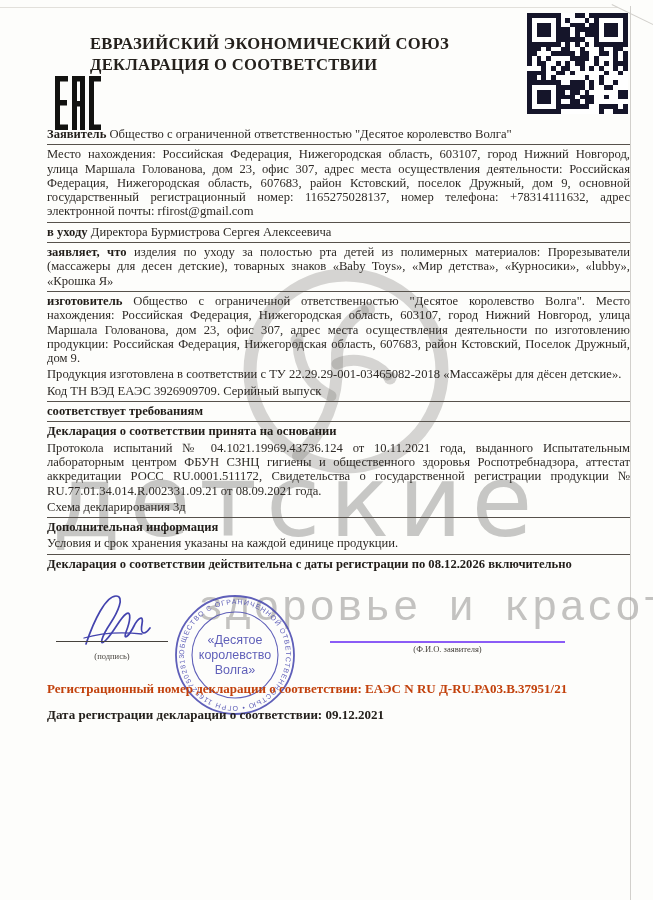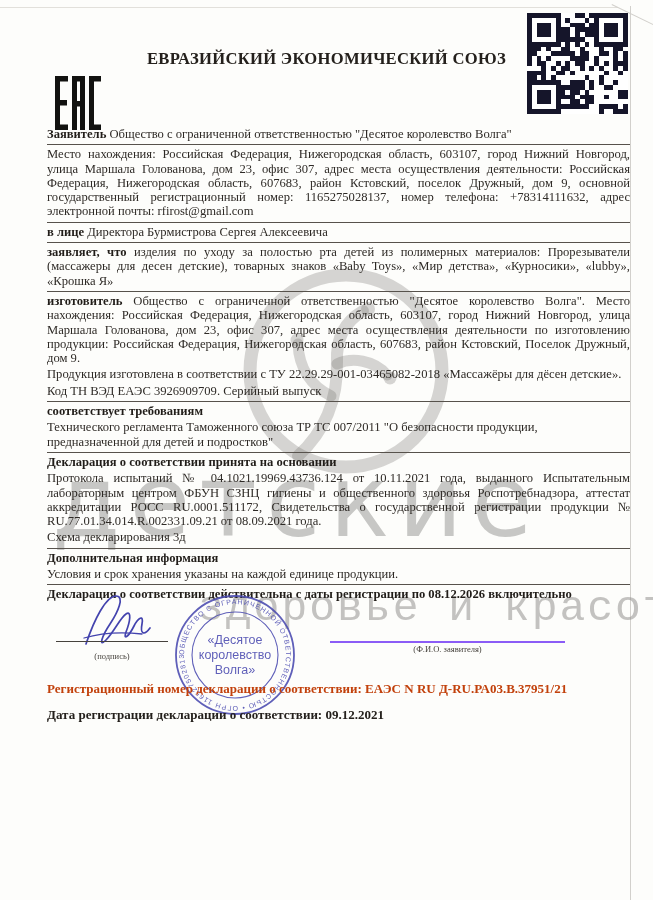--- a/index.html
+++ b/index.html
@@ -7,21 +7,21 @@
     position:relative; width:653px; height:900px; margin:0 auto;
     background:#fdfdfb; overflow:hidden;
     font-family:"Liberation Serif", serif; color:#2e2a26;
   }
   
   .edge-right{position:absolute;left:630px;top:6px;width:1px;height:894px;background:#d2d0cc;}
   .edge-top{position:absolute;left:0;top:7px;width:618px;height:1px;background:#e2e0db;}
   .edge-corner{position:absolute;left:612px;top:4px;width:48px;height:1px;background:#d2d0cc;transform:rotate(26deg);transform-origin:left top;}
 
   
-  .title{position:absolute;left:90px;top:48px;width:473px;text-align:center;
+  .title{position:absolute;left:90px;top:33px;width:473px;text-align:left;
     font-weight:bold;font-size:16.6px;line-height:21px;color:#24201c;letter-spacing:.3px;}
   .eac{position:absolute;left:55px;top:76px;}
   .qr{position:absolute;left:527px;top:13px;width:101px;height:101px;background:#fff;}
   .qr-grid{display:grid;grid-template-columns:repeat(21,4.8px);grid-auto-rows:4.8px;}
   .qr-grid .d{background:#15152a;}
 
   
   .wm-flower{position:absolute;left:232px;top:260px;pointer-events:none;}
   .wm-big{position:absolute;left:52px;top:452px;width:600px;pointer-events:none;
     font-family:"DejaVu Sans", sans-serif;font-size:99px;line-height:1;
@@ -67,20 +67,21 @@
       <circle cx="136" cy="49" r="7" fill="rgba(112,108,104,0.28)" stroke="none"></circle>
       <circle cx="158" cy="118" r="6.5" fill="rgba(112,108,104,0.28)" stroke="none"></circle>
       <circle cx="65" cy="80" r="6.5" fill="rgba(112,108,104,0.28)" stroke="none"></circle>
     </g>
   </svg>
   <div class="wm-big">детские</div>
   <div class="wm-small">здоровье и красота</div>
 
   <div class="title">
     <div>ЕВРАЗИЙСКИЙ ЭКОНОМИЧЕСКИЙ СОЮЗ</div>
+    <div>ДЕКЛАРАЦИЯ О СООТВЕТСТВИИ</div>
   </div>
 
   <svg class="eac" width="46" height="54" viewBox="0 0 46 54">
     <g fill="#121210">
 
       <rect x="0" y="0" width="5" height="54"></rect>
       <rect x="5" y="0" width="8" height="5.5"></rect>
       <rect x="5" y="24" width="7" height="5.5"></rect>
       <rect x="5" y="48.5" width="8" height="5.5"></rect>
 
@@ -539,30 +540,29 @@
         <div class="d"></div>
         <div class="d"></div>
       </div>
   </div>
 
   <div class="content">
     <p><b>Заявитель</b> <span>Общество с ограниченной ответственностью "Десятое королевство Волга"</span></p>
     <hr class="rule">
     <p class="just">Место нахождения: Российская Федерация, Нижегородская область, 603107, город Нижний Новгород, улица Маршала Голованова, дом 23, офис 307, адрес места осуществления деятельности: Российская Федерация, Нижегородская область, 607683, район Кстовский, поселок Дружный, дом 9, основной государственный регистрационный номер: 1165275028137, номер телефона: +78314111632, адрес электронной почты: rfirost@gmail.com</p>
     <hr class="rule">
-    <p><b>в лице</b> <span>Директора Бурмистрова Сергея Алексеевича</span></p>
+    <p><b>в уходу</b> <span>Директора Бурмистрова Сергея Алексеевича</span></p>
     <hr class="rule">
     <p class="just"><b>заявляет, что</b> <span>изделия по уходу за полостью рта детей из полимерных материалов: Прорезыватели (массажеры для десен детские), товарных знаков «Baby Toys», «Мир детства», «Курносики», «lubby», «Крошка Я»</span></p>
     <hr class="rule">
     <p class="just"><b>изготовитель</b> <span>Общество с ограниченной ответственностью "Десятое королевство Волга". Место нахождения: Российская Федерация, Нижегородская область, 603107, город Нижний Новгород, улица Маршала Голованова, дом 23, офис 307, адрес места осуществления деятельности по изготовлению продукции: Российская Федерация, Нижегородская область, 607683, район Кстовский, Поселок Дружный, дом 9.</span></p>
     <p class="just">Продукция изготовлена в соответствии с ТУ 22.29.29-001-03465082-2018 «Массажёры для дёсен детские».</p>
     <p>Код ТН ВЭД ЕАЭС 3926909709. Серийный выпуск</p>
     <hr class="rule">
     <p><b>соответствует требованиям</b></p>
-    <p>Технического регламента Таможенного союза ТР ТС 007/2011 "О безопасности продукции, предназначенной для детей и подростков"</p>
     <hr class="rule">
     <p><b>Декларация о соответствии принята на основании</b></p>
     <p class="just">Протокола испытаний № 04.1021.19969.43736.124 от 10.11.2021 года, выданного Испытательным лабораторным центром ФБУН СЗНЦ гигиены и общественного здоровья Роспотребнадзора, аттестат аккредитации РОСС RU.0001.511172, Свидетельства о государственной регистрации продукции № RU.77.01.34.014.R.002331.09.21 от 08.09.2021 года.</p>
     <p>Схема декларирования 3д</p>
     <hr class="rule">
     <p><b>Дополнительная информация</b></p>
     <p>Условия и срок хранения указаны на каждой единице продукции.</p>
     <hr class="rule">
     <p><b>Декларация о соответствии действительна с даты регистрации по 08.12.2026 включительно</b></p>
   </div>

